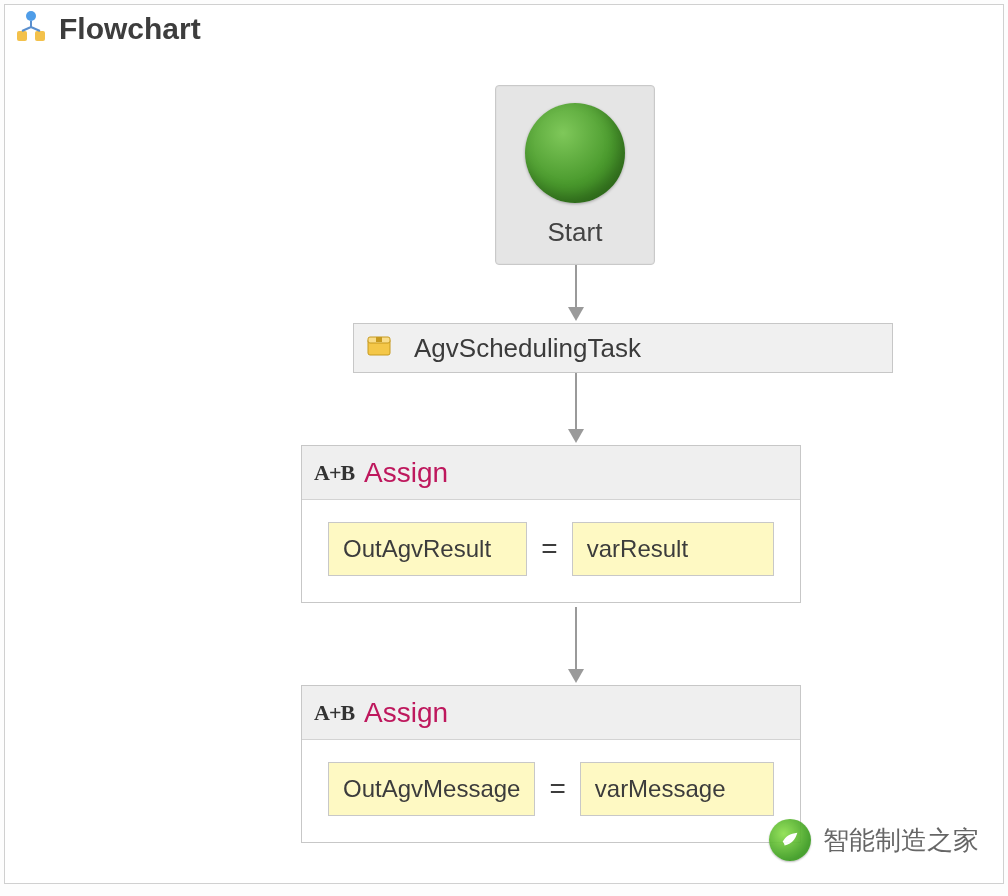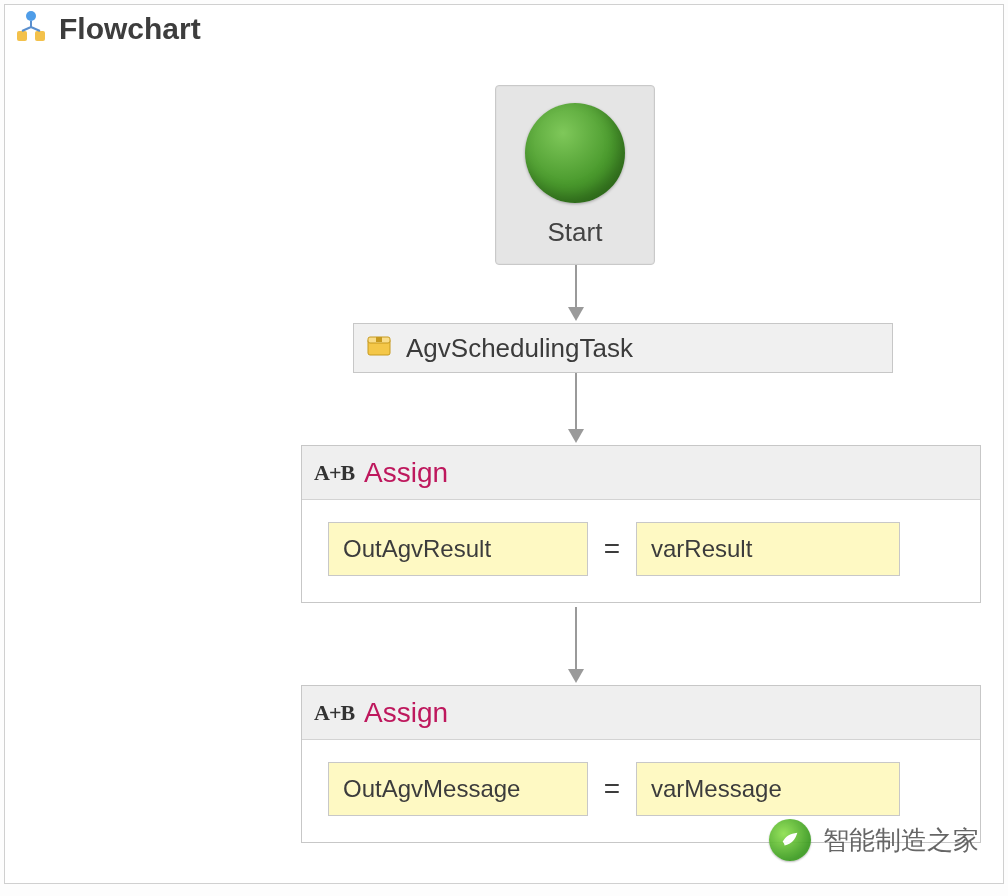--- a/index.html
+++ b/index.html
@@ -66,32 +66,32 @@
   .activity-bar {
     position: absolute;
     top: 318px;
     left: 348px;
     width: 540px;
     height: 50px;
     border: 1px solid #c7c7c7;
     background: #f0f0f0;
     display: flex;
     align-items: center;
-    gap: 12px;
+    gap: 20px;
     padding: 0 10px;
   }
   .activity-label {
     font-size: 26px;
     color: #3b3b3b;
   }
   
   .assign-block {
     position: absolute;
     left: 296px;
-    width: 680px;
+    width: 500px;
     border: 1px solid #c7c7c7;
     background: #ffffff;
   }
   .assign-1 { top: 440px; }
   .assign-2 { top: 680px; }
   .assign-header {
     height: 54px;
     background: #efefef;
     border-bottom: 1px solid #d3d3d3;
     display: flex;

